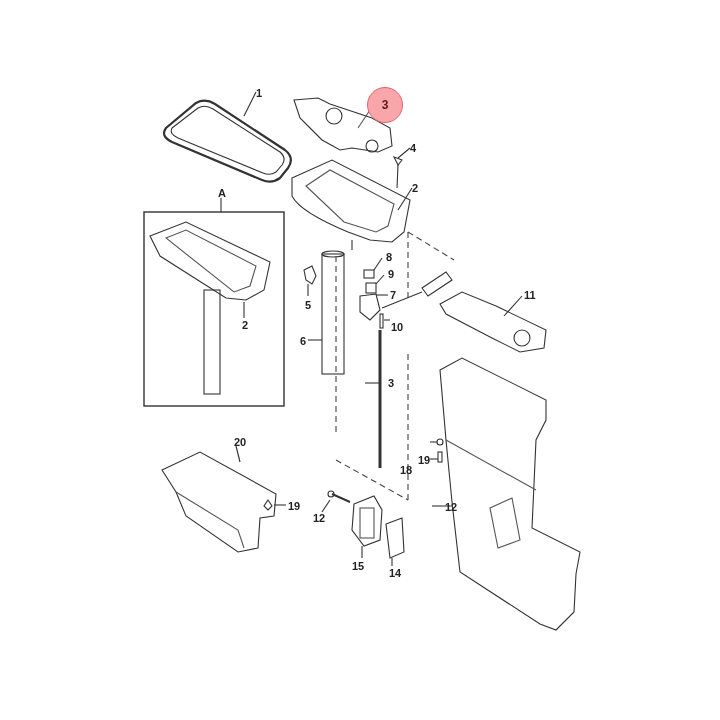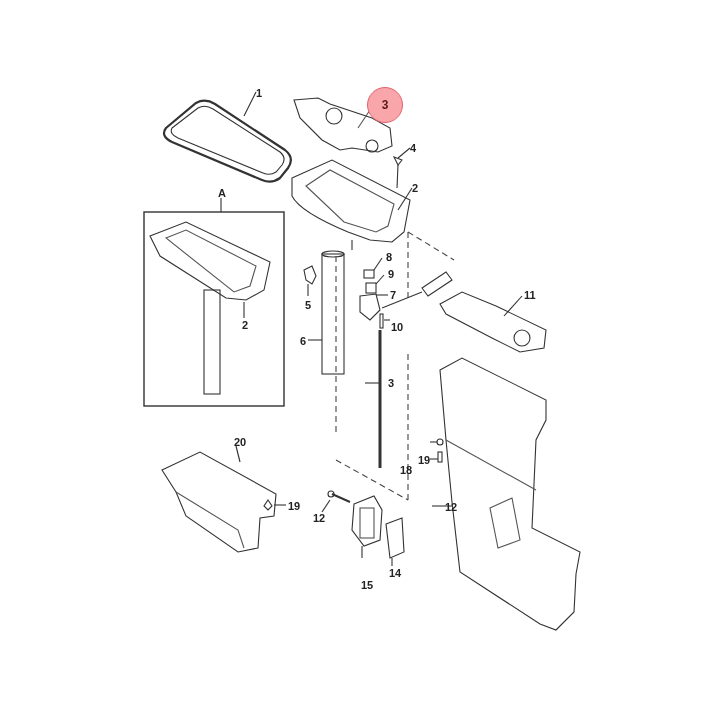--- a/index.html
+++ b/index.html
@@ -144,20 +144,20 @@
 <span class="callout" style="left:305px;top:300px;">5</span>
 <span class="callout" style="left:300px;top:336px;">6</span>
 <span class="callout" style="left:390px;top:290px;">7</span>
 <span class="callout" style="left:386px;top:252px;">8</span>
 <span class="callout" style="left:388px;top:269px;">9</span>
 <span class="callout" style="left:391px;top:322px;">10</span>
 <span class="callout" style="left:388px;top:378px;">3</span>
 <span class="callout" style="left:418px;top:502px;margin-left:27px;">12</span>
 <span class="callout" style="left:524px;top:290px;">11</span>
 <span class="callout" style="left:389px;top:568px;">14</span>
-<span class="callout" style="left:361px;top:561px;margin-top:19px;">15</span>
+<span class="callout" style="left:352px;top:561px;">15</span>
 <span class="callout" style="left:313px;top:513px;">12</span>
 <span class="callout" style="left:418px;top:455px;">19</span>
 <span class="callout" style="left:400px;top:437px;margin-top:28px;">18</span>
 <span class="callout" style="left:288px;top:501px;">19</span>
 <span class="callout" style="left:234px;top:437px;">20</span>
 <span class="callout" style="left:218px;top:188px;">A</span>
 </div>
 
 </body></html>

